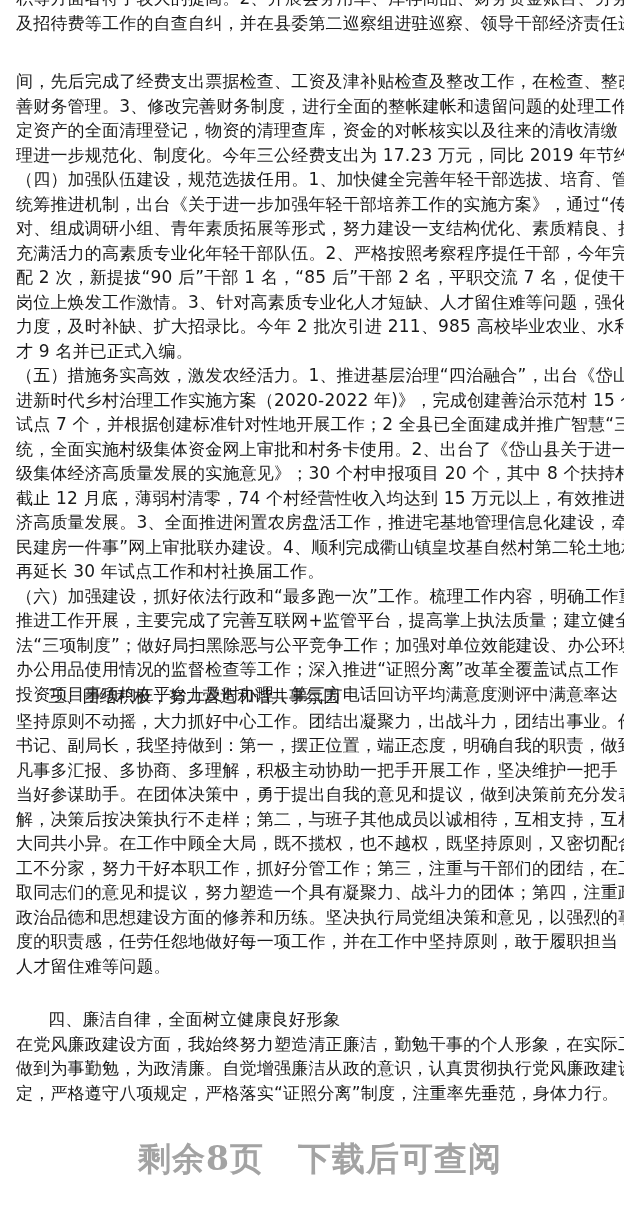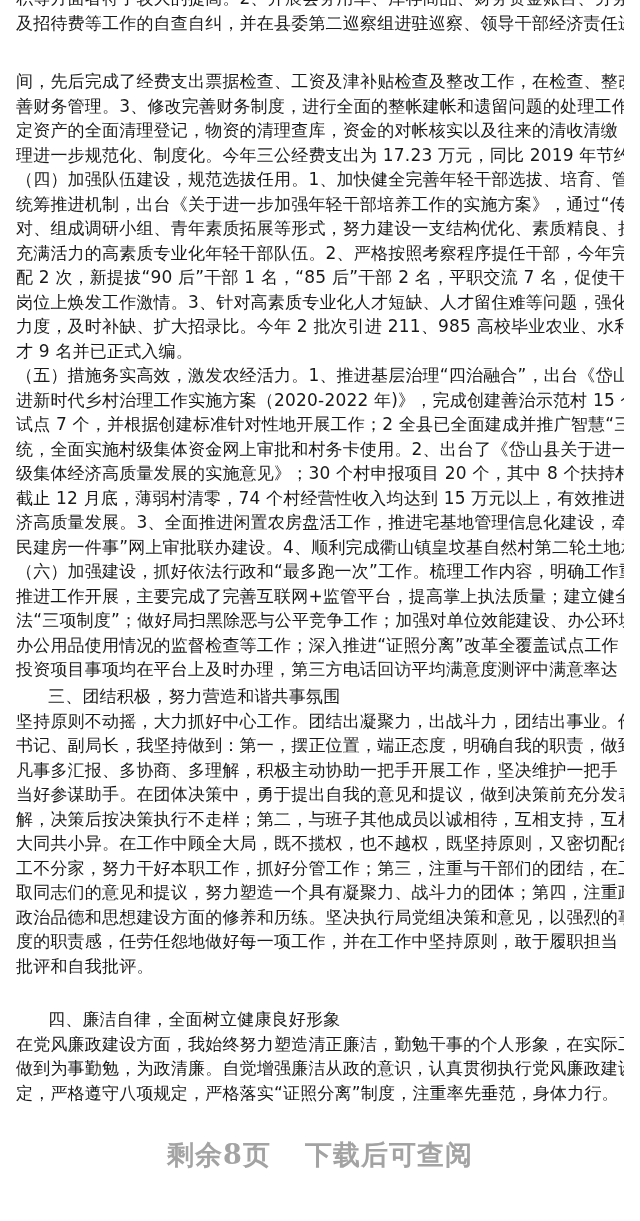--- a/index.html
+++ b/index.html
@@ -58,21 +58,21 @@
     top: 1007px;
   }
   .paywall {
     position: absolute;
     left: 0;
     top: 1137px;
     width: 640px;
     text-align: center;
     font-family: "DejaVu Serif", "Liberation Serif", serif;
     font-weight: bold;
-    font-size: 27px;
+    font-size: 33px;
     color: #a3a3a3;
     letter-spacing: 1px;
   }
   .paywall .gap {
     display: inline-block;
     width: 34px;
   }
 </style>
 </head>
 <body>
@@ -98,40 +98,41 @@
     <span class="line">力度，及时补缺、扩大招录比。今年 2 批次引进 211、985 高校毕业农业、水利专业紧缺人</span>
     <span class="line">才 9 名并已正式入编。</span>
     <span class="line">（五）措施务实高效，激发农经活力。1、推进基层治理“四治融合”，出台《岱山县加强和改</span>
     <span class="line">进新时代乡村治理工作实施方案（2020-2022 年)》，完成创建善治示范村 15 个和清廉村居</span>
     <span class="line">试点 7 个，并根据创建标准针对性地开展工作；2 全县已全面建成并推广智慧“三资”监管系</span>
     <span class="line">统，全面实施村级集体资金网上审批和村务卡使用。2、出台了《岱山县关于进一步推进村</span>
     <span class="line">级集体经济高质量发展的实施意见》；30 个村申报项目 20 个，其中 8 个扶持村申报了项目。</span>
     <span class="line">截止 12 月底，薄弱村清零，74 个村经营性收入均达到 15 万元以上，有效推进村级集体经</span>
     <span class="line">济高质量发展。3、全面推进闲置农房盘活工作，推进宅基地管理信息化建设，牵头开展“农</span>
     <span class="line">民建房一件事”网上审批联办建设。4、顺利完成衢山镇皇坟基自然村第二轮土地承包到期后</span>
+    <span class="line">再延长 30 年试点工作和村社换届工作。</span>
     <span class="line">（六）加强建设，抓好依法行政和“最多跑一次”工作。梳理工作内容，明确工作重心，扎实</span>
     <span class="line">推进工作开展，主要完成了完善互联网+监管平台，提高掌上执法质量；建立健全局行政执</span>
     <span class="line">法“三项制度”；做好局扫黑除恶与公平竞争工作；加强对单位效能建设、办公环境和一次性</span>
     <span class="line">办公用品使用情况的监督检查等工作；深入推进“证照分离”改革全覆盖试点工作，实现所有</span>
     <span class="line">投资项目事项均在平台上及时办理，第三方电话回访平均满意度测评中满意率达 100%。</span>
   </div>
 
   <div class="text-block" id="section-three">
     <span class="heading-line">三、团结积极，努力营造和谐共事氛围</span>
     <span class="line">坚持原则不动摇，大力抓好中心工作。团结出凝聚力，出战斗力，团结出事业。作为党组副</span>
     <span class="line">书记、副局长，我坚持做到：第一，摆正位置，端正态度，明确自我的职责，做到讲原则，</span>
     <span class="line">凡事多汇报、多协商、多理解，积极主动协助一把手开展工作，坚决维护一把手，为一把手</span>
     <span class="line">当好参谋助手。在团体决策中，勇于提出自我的意见和提议，做到决策前充分发表自我的见</span>
     <span class="line">解，决策后按决策执行不走样；第二，与班子其他成员以诚相待，互相支持，互相帮忙，求</span>
     <span class="line">大同共小异。在工作中顾全大局，既不揽权，也不越权，既坚持原则，又密切配合，做到分</span>
     <span class="line">工不分家，努力干好本职工作，抓好分管工作；第三，注重与干部们的团结，在工作中多听</span>
     <span class="line">取同志们的意见和提议，努力塑造一个具有凝聚力、战斗力的团体；第四，注重政治素质，</span>
     <span class="line">政治品德和思想建设方面的修养和历练。坚决执行局党组决策和意见，以强烈的事业心，高</span>
     <span class="line">度的职责感，任劳任怨地做好每一项工作，并在工作中坚持原则，敢于履职担当，敢于开展</span>
-    <span class="line">批评和自我批评。</span>
+    <span class="line">人才留住难等问题。</span>
   </div>
 
   <div class="text-block" id="section-four">
     <span class="heading-line">四、廉洁自律，全面树立健康良好形象</span>
     <span class="line">在党风廉政建设方面，我始终努力塑造清正廉洁，勤勉干事的个人形象，在实际工作中努力</span>
     <span class="line">做到为事勤勉，为政清廉。自觉增强廉洁从政的意识，认真贯彻执行党风廉政建设的若干规</span>
     <span class="line">定，严格遵守八项规定，严格落实“证照分离”制度，注重率先垂范，身体力行。</span>
   </div>
 
   <div class="paywall">

